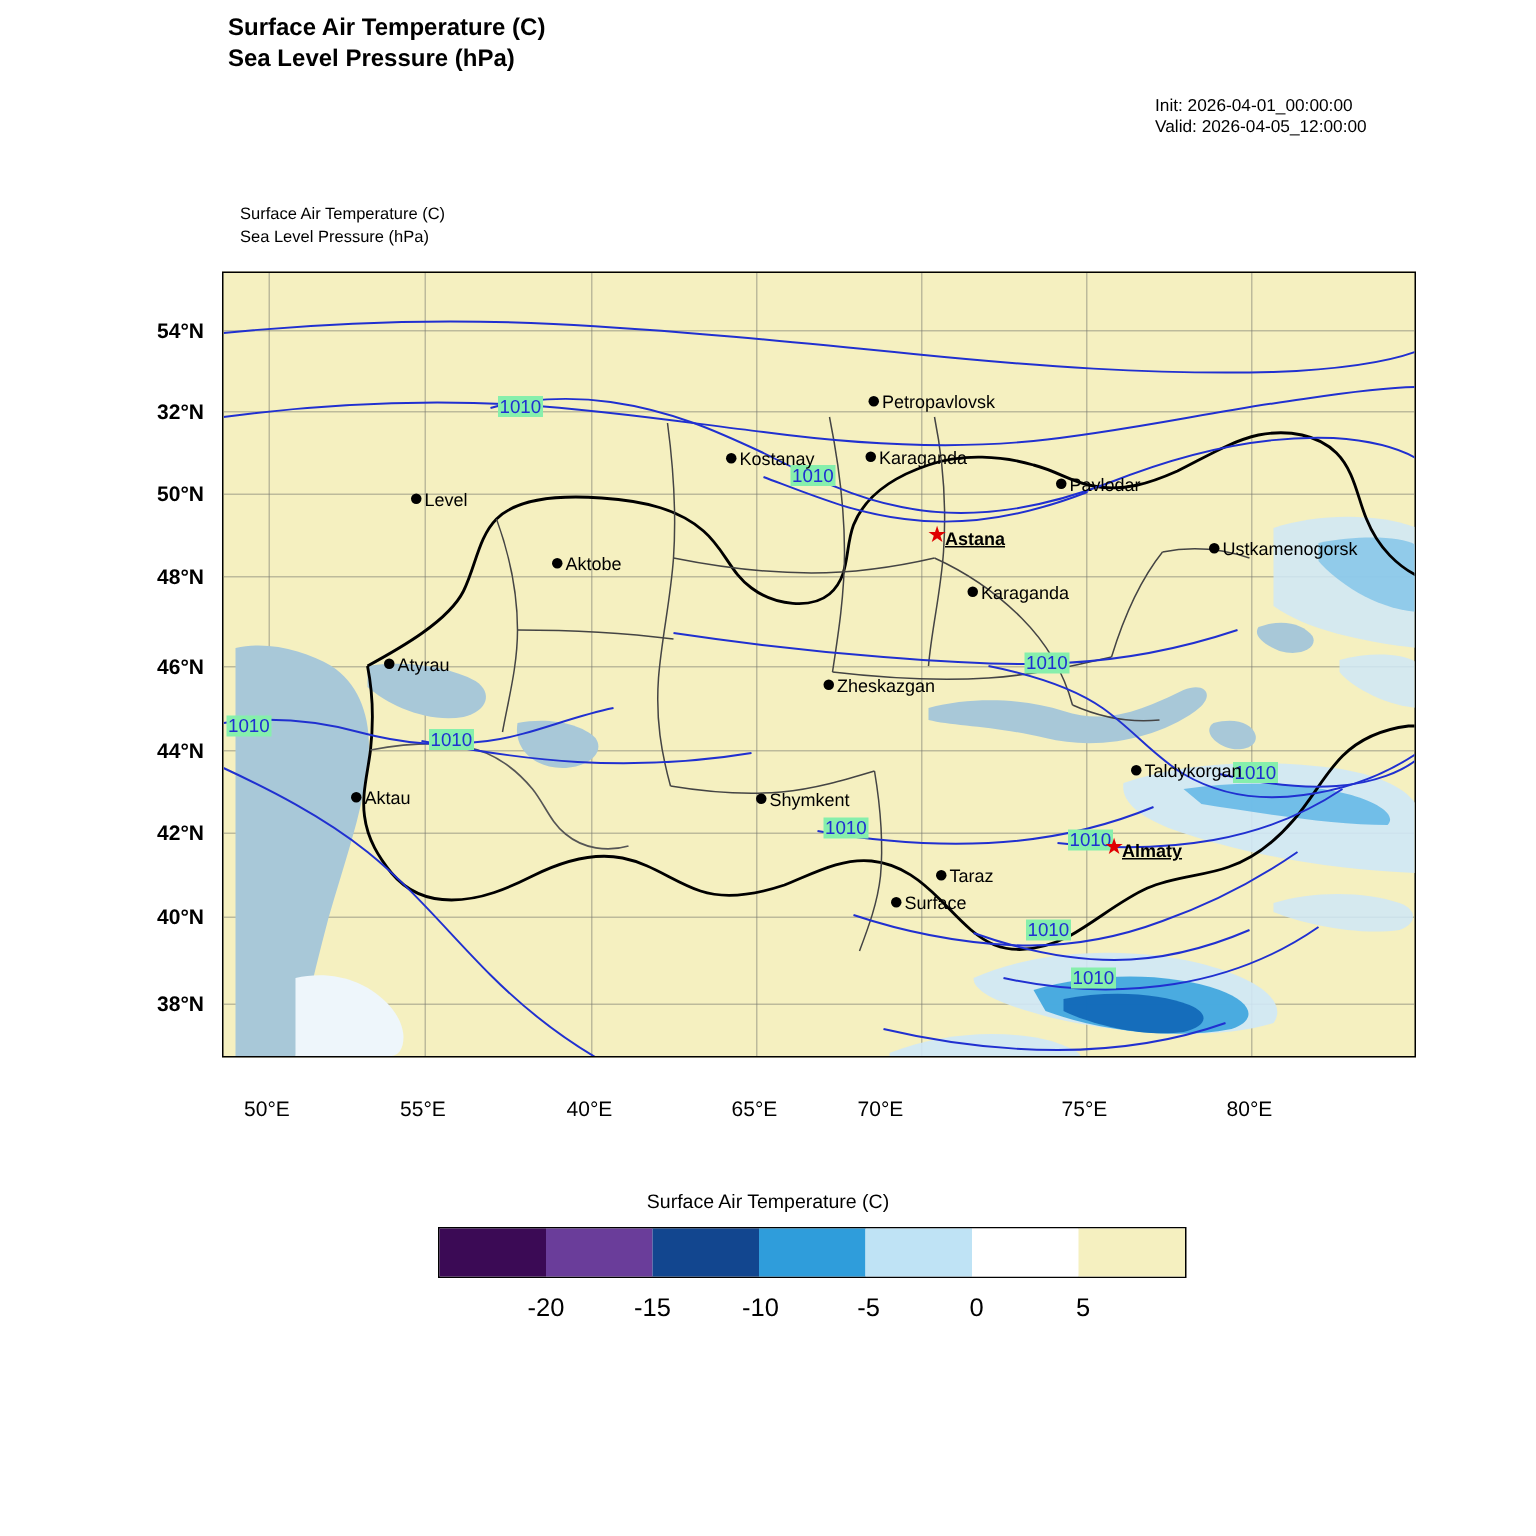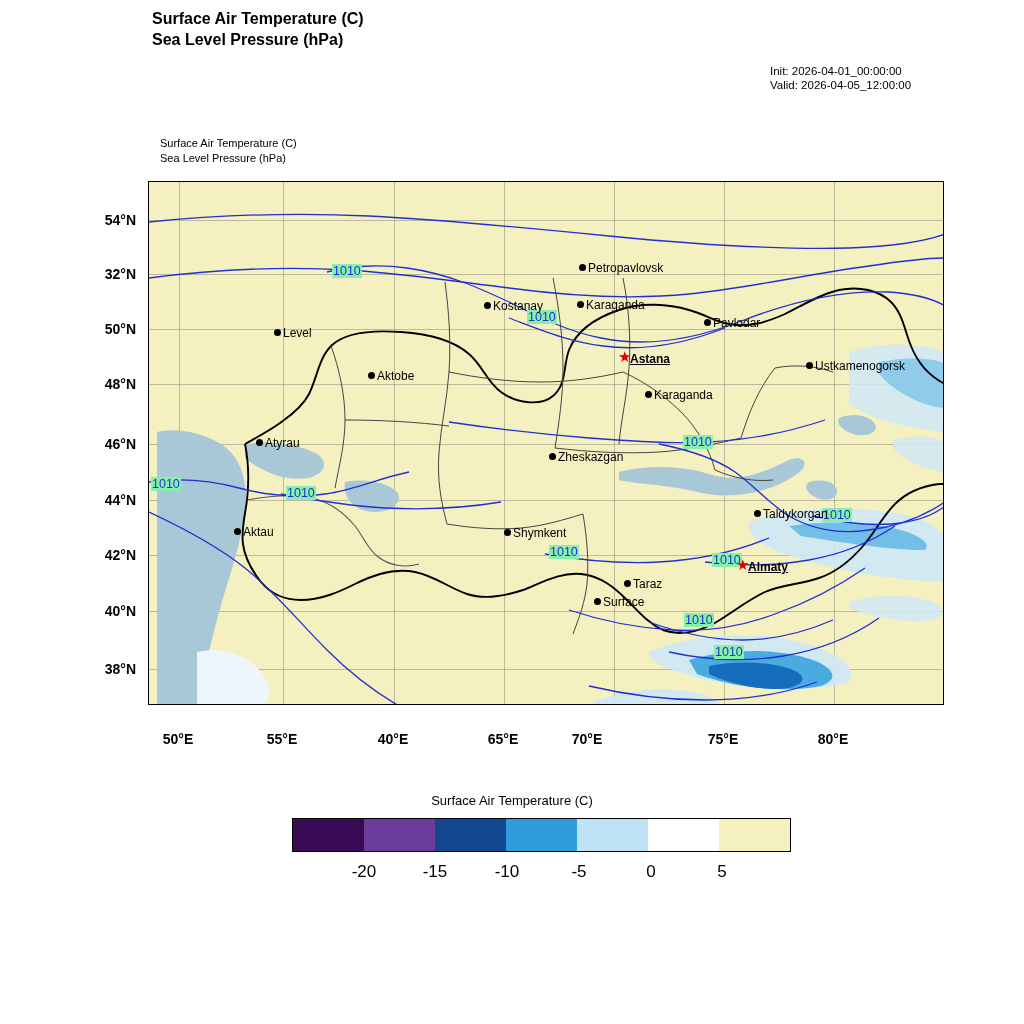--- a/index.html
+++ b/index.html
@@ -15,21 +15,21 @@
 
   .map-frame{position:absolute;left:148px;top:181px;width:796px;height:524px;border:1px solid #000;background:#f5f0c0;overflow:hidden;box-sizing:border-box;}
 
   
   .grat{position:absolute;background:rgba(120,120,110,.45);}
   .grat.h{height:1px;left:0;right:0;}
   .grat.v{width:1px;top:0;bottom:0;}
 
   
   .lat-label{position:absolute;font-size:14px;font-weight:bold;text-align:right;width:70px;}
-  .lon-label{position:absolute;font-size:14px;font-weight:bold;text-align:center;width:70px;}
+  .lon-label{position:absolute;font-size:14px;font-weight:normal;text-align:center;width:70px;}
 
   
   .city{position:absolute;}
   .city .dot{position:absolute;width:7px;height:7px;border-radius:50%;background:#000;left:0;top:0;}
   .city .nm{position:absolute;left:9px;top:-3px;font-size:12px;white-space:nowrap;}
   .capital .star{position:absolute;left:-1px;top:-3px;color:#e00000;font-size:15px;line-height:11px;}
   .capital .nm{font-weight:bold;left:11px;top:-2px;text-decoration:underline;}
 
   
   .iso{position:absolute;font-size:12.5px;color:#2030d0;background:#86efac;padding:0 1px;white-space:nowrap;}

